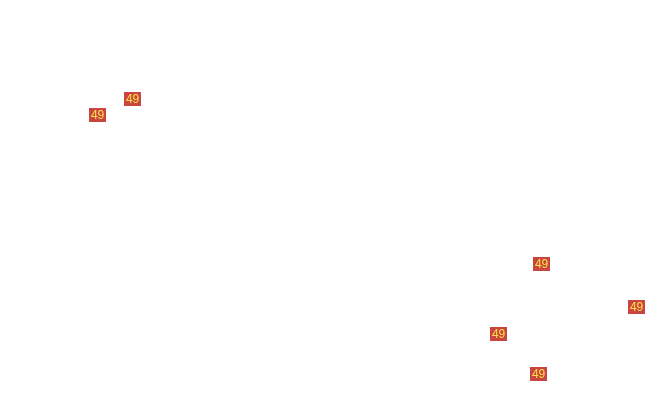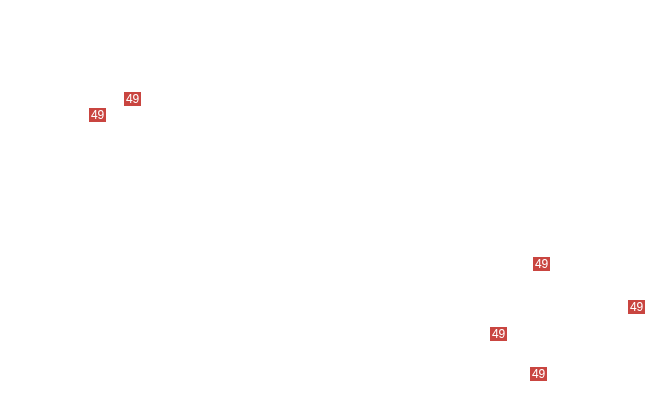--- a/index.html
+++ b/index.html
@@ -14,21 +14,21 @@
       position: relative;
       width: 650px;
       height: 415px;
       background: #ffffff;
     }
     .badge {
       position: absolute;
       width: 17px;
       height: 14px;
       background: #c94540;
-      color: #ffffff;
+      color: #fde047;
       font-family: "Liberation Sans", sans-serif;
       font-size: 12px;
       line-height: 14px;
       text-align: center;
       letter-spacing: -0.2px;
       cursor: pointer;
     }
   </style>
 </head>
 <body>

